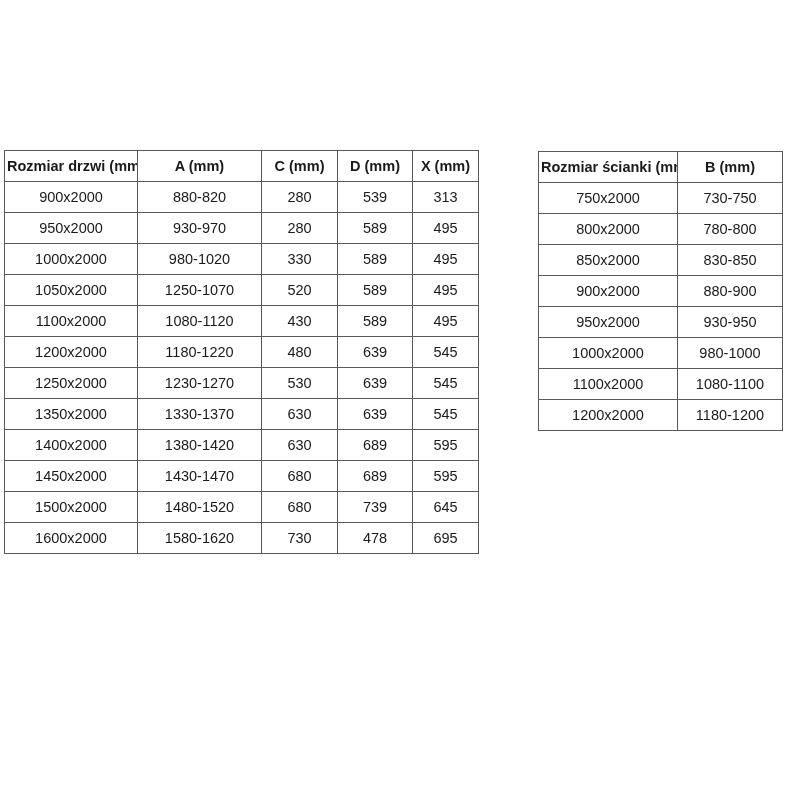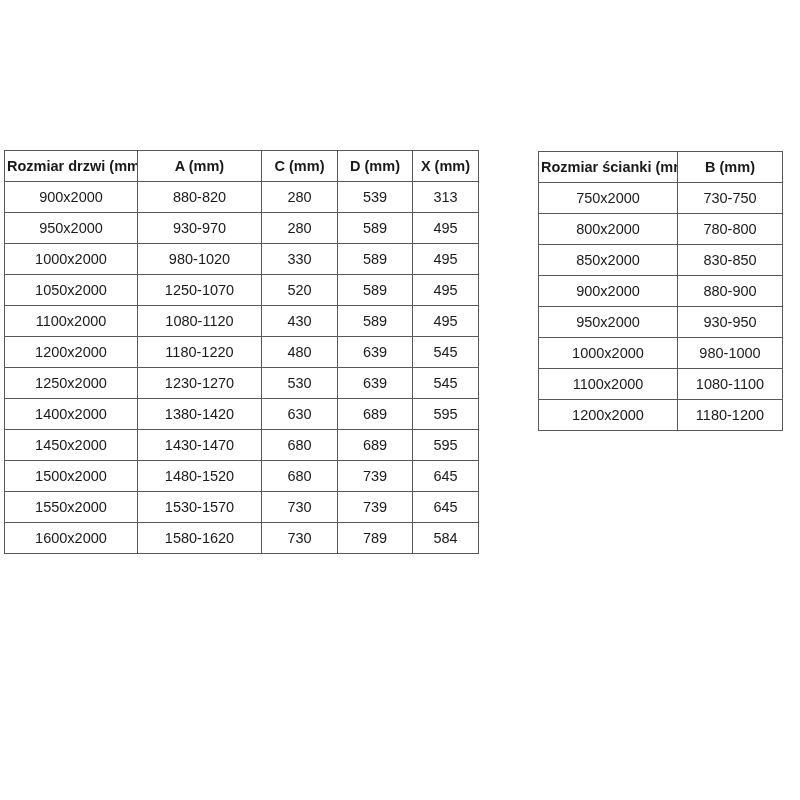--- a/index.html
+++ b/index.html
@@ -113,20 +113,27 @@
           <td>545</td>
         </tr>
         <tr>
           <td>1250x2000</td>
           <td>1230-1270</td>
           <td>530</td>
           <td>639</td>
           <td>545</td>
         </tr>
         <tr>
+          <td>1350x2000</td>
+          <td>1330-1370</td>
+          <td>630</td>
+          <td>639</td>
+          <td>545</td>
+        </tr>
+        <tr>
           <td>1400x2000</td>
           <td>1380-1420</td>
           <td>630</td>
           <td>689</td>
           <td>595</td>
         </tr>
         <tr>
           <td>1450x2000</td>
           <td>1430-1470</td>
           <td>680</td>
@@ -134,32 +141,25 @@
           <td>595</td>
         </tr>
         <tr>
           <td>1500x2000</td>
           <td>1480-1520</td>
           <td>680</td>
           <td>739</td>
           <td>645</td>
         </tr>
         <tr>
-          <td>1550x2000</td>
-          <td>1530-1570</td>
-          <td>730</td>
-          <td>739</td>
-          <td>645</td>
-        </tr>
-        <tr>
           <td>1600x2000</td>
           <td>1580-1620</td>
           <td>730</td>
-          <td>789</td>
-          <td>584</td>
+          <td>478</td>
+          <td>695</td>
         </tr>
       </tbody>
   </table>
 
   <table class="spec" id="wall-table">
     <colgroup>
         <col style="width: 139px;">
         <col style="width: 105px;">
       </colgroup>
     <thead>

